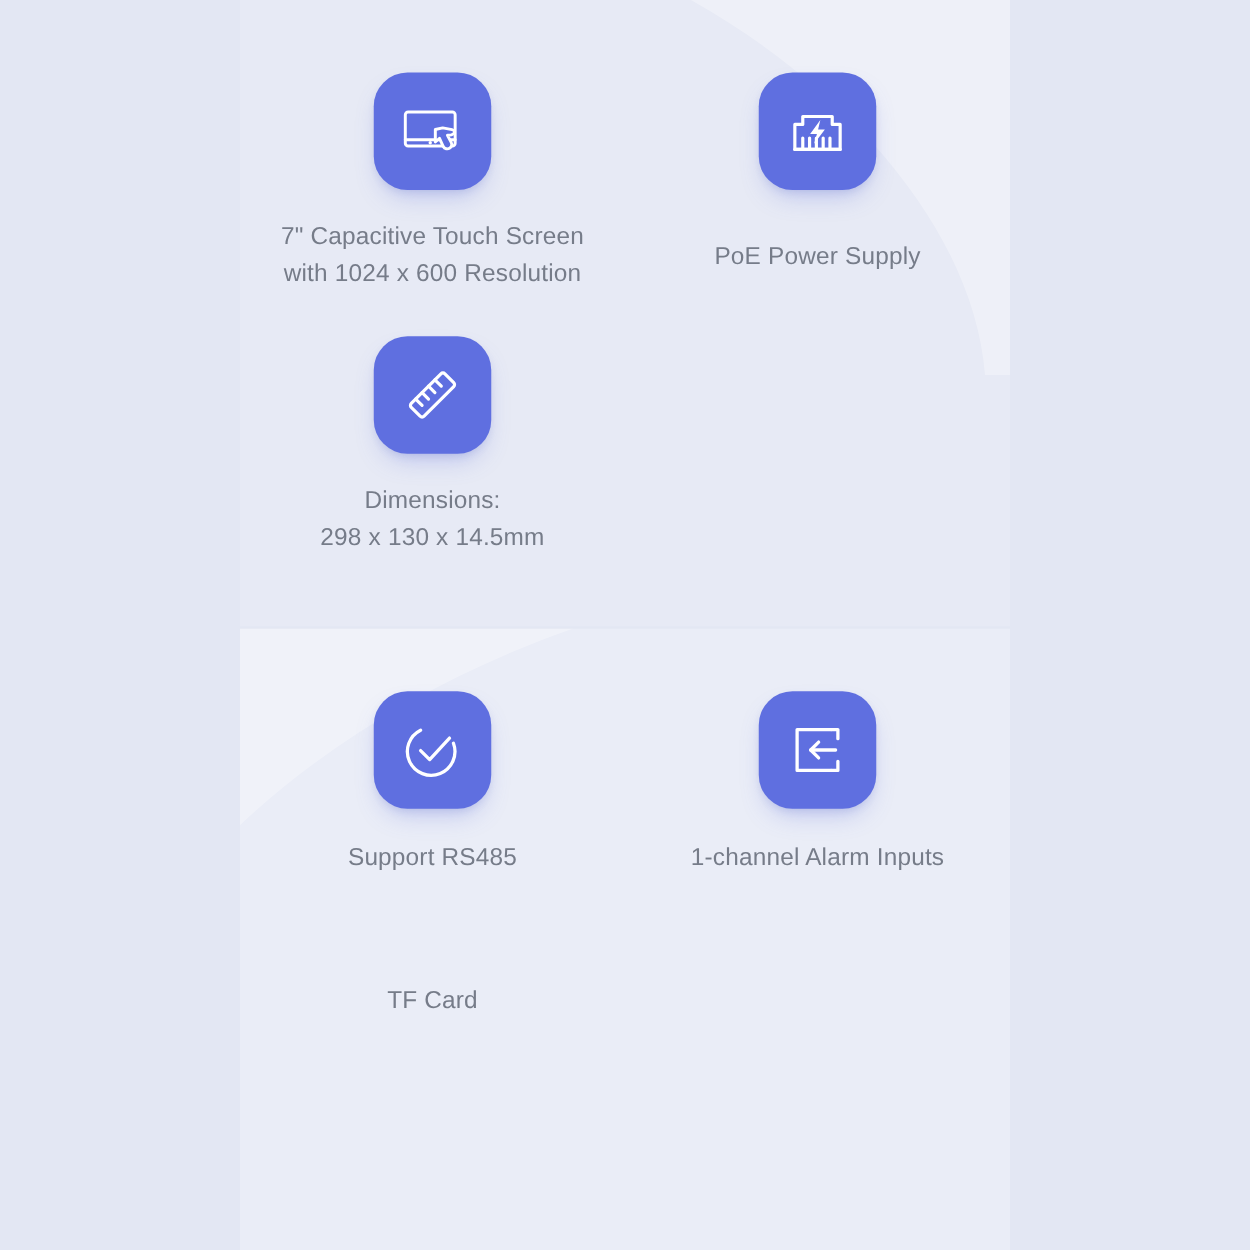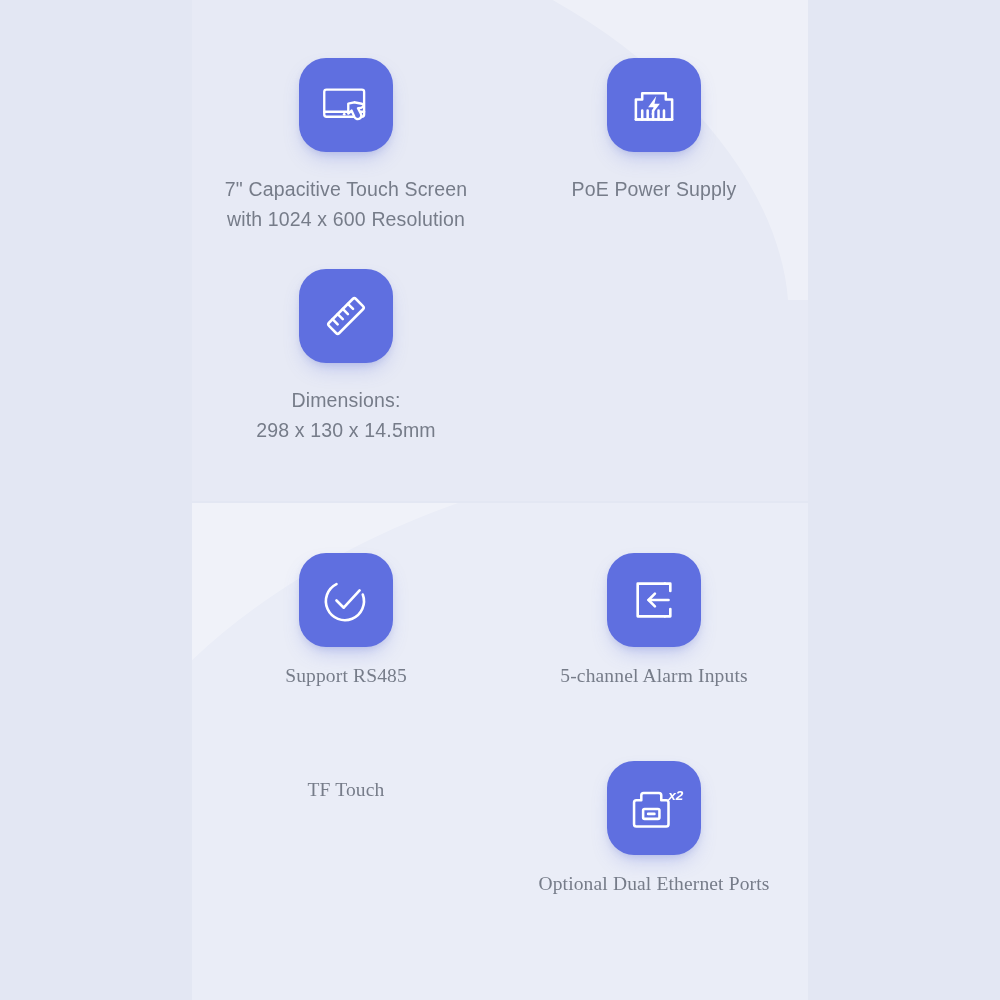--- a/index.html
+++ b/index.html
@@ -66,21 +66,21 @@
   .feature {
     display: flex;
     flex-direction: column;
     align-items: center;
     justify-content: flex-start;
     padding-top: 6px;
   }
 
   
   #panel-top .feature.col-left   { padding-left: 0px; }
-  #panel-top .feature.col-right  { padding-left: 0px; }
+  #panel-top .feature.col-right  { padding-left: 0px; gap: 16px; }
 
   .icon-tile {
     width: 94px;
     height: 94px;
     border-radius: 27px;
     background: #5f6fe0;
     display: flex;
     align-items: center;
     justify-content: center;
     box-shadow: 0 10px 20px -6px rgba(95, 111, 224, 0.34),
@@ -99,21 +99,21 @@
     margin-top: 22px;
     text-align: center;
     color: #767c89;
     font-size: 19.5px;
     line-height: 30px;
     letter-spacing: 0.15px;
     white-space: pre-line;
     font-weight: 400;
   }
 
-  #panel-bottom .caption { margin-top: 14px; font-family: Liberation Serif, serif; }
+  #panel-bottom .caption { margin-top: 24px; }
 </style>
 </head>
 <body>
 
 <div id="stage">
 
   <section class="panel" id="panel-top">
 
     <div class="swoosh" style="top:-30px; right:-60px; width:520px; height:330px;">
       <svg viewBox="0 0 520 330" width="520" height="330" aria-hidden="true">
@@ -202,39 +202,24 @@
           <svg viewBox="0 0 64 64">
             <g fill="none" stroke="#ffffff" stroke-width="2.9" stroke-linecap="round" stroke-linejoin="round">
               <path d="M44 14 H50 V22"></path>
               <path d="M50 42 V50 H44"></path>
               <path d="M44 14 H14 V50 H44"></path>
               <path d="M48 32 H26"></path>
               <path d="M33 25 L26 32 L33 39"></path>
             </g>
           </svg>
         </div>
-        <div class="caption">5-channel Alarm Inputs</div>
-      </div>
-
-      <div class="feature col-left">
-        <div class="caption">TF Touch</div>
-      </div>
-
-      <div class="feature col-right">
-        <div class="icon-tile">
-          <svg viewBox="0 0 64 64">
-            <g fill="none" stroke="#ffffff" stroke-width="2.8" stroke-linecap="round" stroke-linejoin="round">
-              <path d="M10 50 V26 Q10 23.5 12.5 23.5 H18 V18 Q18 15.5 20.5 15.5
-                       H37.5 Q40 15.5 40 18 V23.5 H45.5 Q48 23.5 48 26 V50
-                       Q48 52.5 45.5 52.5 H12.5 Q10 52.5 10 50 Z"></path>
-              <rect x="20" y="33" width="18" height="11" rx="1.6"></rect>
-              <path d="M25.5 38.5 H32.5"></path>
-            </g>
-            <text x="56" y="23" text-anchor="middle" font-family="Liberation Sans, sans-serif" font-size="15" font-weight="700" font-style="italic" fill="#ffffff">x2</text>
-          </svg>
-        </div>
-        <div class="caption">Optional Dual Ethernet Ports</div>
-      </div>
+        <div class="caption">1-channel Alarm Inputs</div>
+      </div>
+
+      <div class="feature col-left">
+        <div class="caption">TF Card</div>
+      </div>
+
 
     </div>
   </section>
 
 </div>
 
 </body></html>

